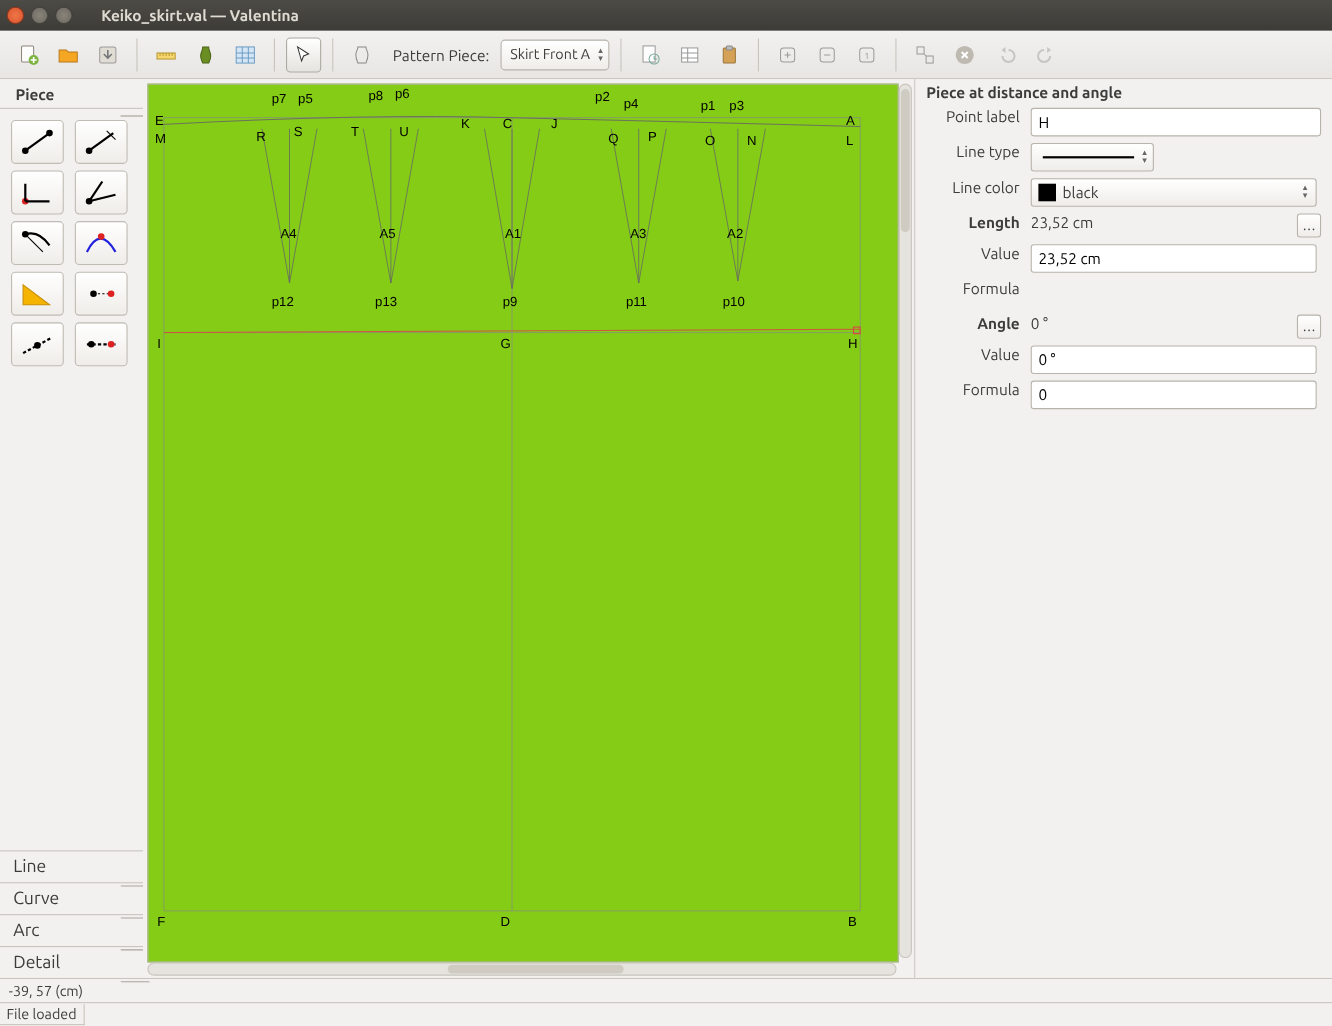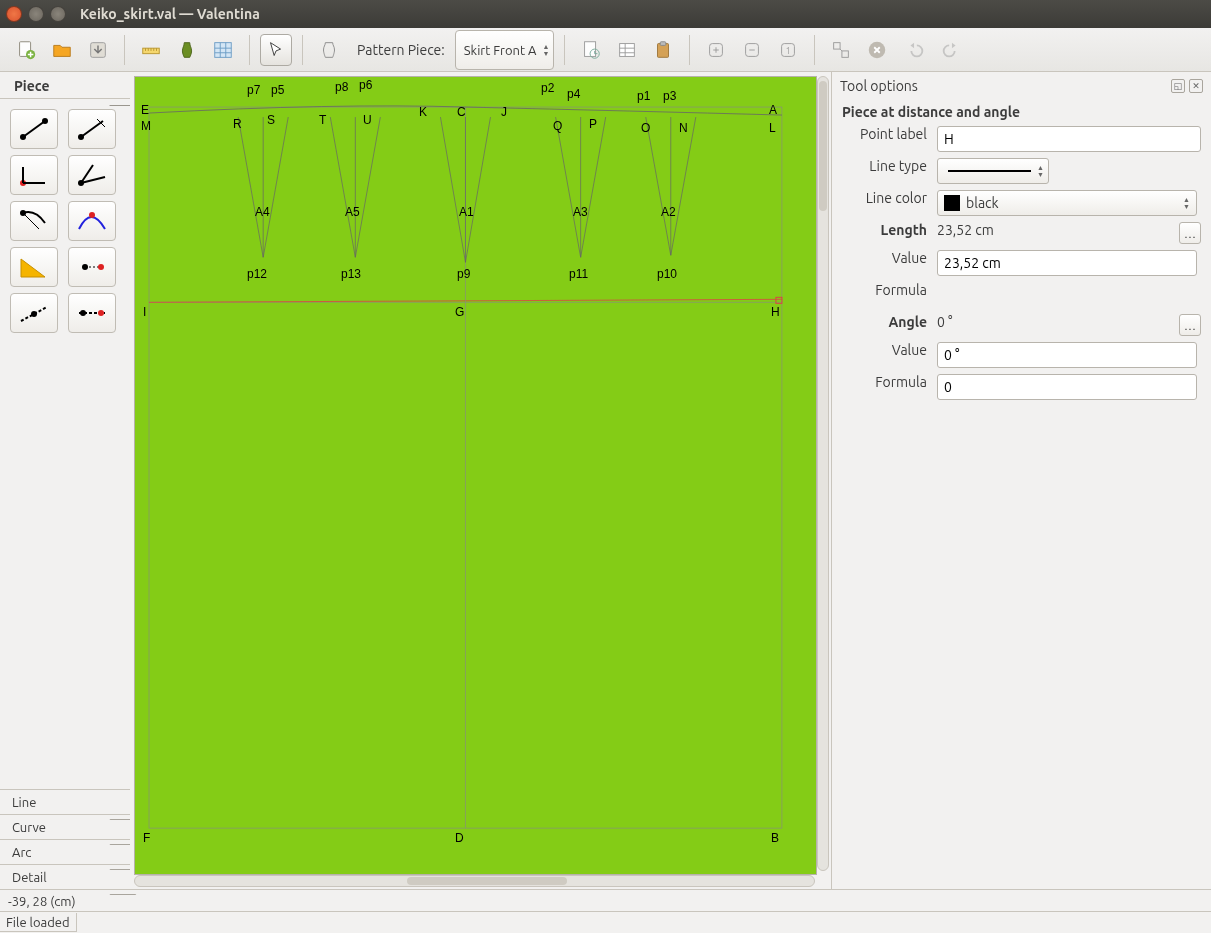--- a/index.html
+++ b/index.html
@@ -3,43 +3,43 @@
 <meta charset="utf-8">
 <style>
 * { box-sizing: border-box; margin: 0; padding: 0; font-family: Ubuntu, "Segoe UI", sans-serif; }
 body { width: 1211px; height: 933px; background: #f2f1f0; overflow: hidden; font-size: 13px; color: #3c3c3c; }
 
 .titlebar { height: 28px; background: linear-gradient(#4c4b46,#3c3b37); display:flex; align-items:center; padding:0 6px; color:#dfdbd2; }
 .titlebar .win-btn { width:16px; height:16px; border-radius:50%; margin-right:6px; border:1px solid rgba(0,0,0,.4); }
 .win-close{background:radial-gradient(#f07746,#d9522e);}
 .win-min{background:radial-gradient(#8a857b,#6b665e);}
 .win-max{background:radial-gradient(#8a857b,#6b665e);}
-.titlebar .title{margin-left:8px; font-weight:bold; font-size:14px;}
+.titlebar .title{margin-left:20px; font-weight:bold; font-size:14px;}
 
 .toolbar{height:44px; background:linear-gradient(#f2f1f0,#e7e6e3); border-bottom:1px solid #c9c5bd; display:flex; align-items:center; padding:0 10px; gap:6px;}
 .tgroup{display:flex; gap:4px; align-items:center;}
 .tsep{width:1px; height:30px; background:#c9c5bd; margin:0 4px;}
 .tbtn{width:32px; height:32px; border:1px solid transparent; border-radius:4px; display:flex; align-items:center; justify-content:center; background:transparent; cursor:pointer;}
 .tbtn.active{border-color:#adaaa3; background:linear-gradient(#fff,#e5e3de);}
 .tbtn.disabled{opacity:.45; cursor:default;}
 .tbtn svg{width:22px;height:22px;}
 .piece-label{font-size:14px; margin:0 4px 0 6px;}
-.combo{display:flex; align-items:center; border:1px solid #b8b4ac; border-radius:4px; background:linear-gradient(#fff,#efede9); height:40px; padding:0 4px 0 8px; font-size:13px;}
+.combo{display:flex; align-items:center; border:1px solid #b8b4ac; border-radius:4px; background:linear-gradient(#fff,#efede9); height:28px; padding:0 4px 0 8px; font-size:13px;}
 .combo .spin{display:flex; flex-direction:column; margin-left:6px;}
 .combo .spin span{font-size:7px; line-height:7px; color:#666; cursor:pointer;}
 
 .main{display:flex; height:calc(933px - 28px - 44px - 22px - 22px);}
 .left{width:130px; background:#f2f1f0; display:flex; flex-direction:column;}
 .tab-hdr{padding:6px 10px 4px 14px; font-size:14px; font-weight:bold; border-bottom:1px solid #c9c5bd; position:relative;}
 .tab-hdr::after{content:""; position:absolute; right:0; top:50%; width:28px; height:22px; border-bottom:1px solid #9a968e; transform:skewX(40deg) translateY(-2px); transform-origin:right;}
 .toolgrid{padding:10px; display:grid; grid-template-columns:1fr 1fr; gap:6px;}
 .tool{width:48px; height:40px; border:1px solid #c0bcb4; border-radius:4px; background:linear-gradient(#fff,#efede9); display:flex; align-items:center; justify-content:center; cursor:pointer;}
 .tool svg{width:34px; height:28px;}
 .bottom-tabs{margin-top:auto;}
-.btab{padding:5px 12px; font-size:13px; border-top:1px solid #c9c5bd; position:relative; cursor:pointer;}
+.btab{padding:5px 12px; font-size:16px; border-top:1px solid #c9c5bd; position:relative; cursor:pointer;}
 .btab::after{content:""; position:absolute; right:0; top:50%; width:26px; height:20px; border-bottom:1px solid #a9a59d; transform:skewX(40deg) translateY(-3px); transform-origin:right;}
 
 .canvas-wrap{flex:1; position:relative; background:#f2f1f0; padding:4px;}
 .canvas-border{position:absolute; inset:4px 14px 14px 4px; border:1px solid #b6b2aa; background:#84cc16;}
 .vscroll{position:absolute; right:2px; top:4px; bottom:18px; width:12px; background:#e5e3de; border:1px solid #c9c5bd; border-radius:6px;}
 .vscroll .thumb{position:absolute; left:1px; right:1px; top:4px; height:130px; background:#cfcbc2; border-radius:5px;}
 .hscroll{position:absolute; left:4px; right:16px; bottom:2px; height:12px; background:#e5e3de; border:1px solid #c9c5bd; border-radius:6px;}
 .hscroll .thumb{position:absolute; top:1px; bottom:1px; left:40%; width:160px; background:#cfcbc2; border-radius:5px;}
 .pattern{position:absolute; inset:0;}
 .plabel{position:absolute; font-size:12px; font-family:sans-serif; color:#000;}
@@ -370,27 +370,20 @@
     </div>
     <div class="vscroll">
         <div class="thumb"></div>
       </div>
     <div class="hscroll">
         <div class="thumb"></div>
       </div>
   </div>
 
   <div class="right">
-    <div class="panel-title">
-      <span>Tool options</span>
-      <div class="acts">
-        <span>◱</span>
-        <span>✕</span>
-      </div>
-    </div>
     <div class="section-hdr">Piece at distance and angle</div>
     <div class="form">
       <div class="row">
         <div class="lbl">Point label</div>
         <div class="ctl"><input class="input" value="H" style=""></div>
       </div>
       <div class="row">
         <div class="lbl">Line type</div>
         <div class="linesel">
             <div class="line"></div>
@@ -435,17 +428,17 @@
       </div>
       <div class="row">
         <div class="lbl">Formula</div>
         <div class="ctl"><input class="input small-input" value="0" style=""></div>
       </div>
     </div>
   </div>
 </div>
 
 <div class="statusbar">
-    <span>-39, 28 (cm)</span>
+    <span>-39, 57 (cm)</span>
   </div>
 <div class="statusbar2">
     <div class="cell">File loaded</div>
   </div>
 
 </body></html>

